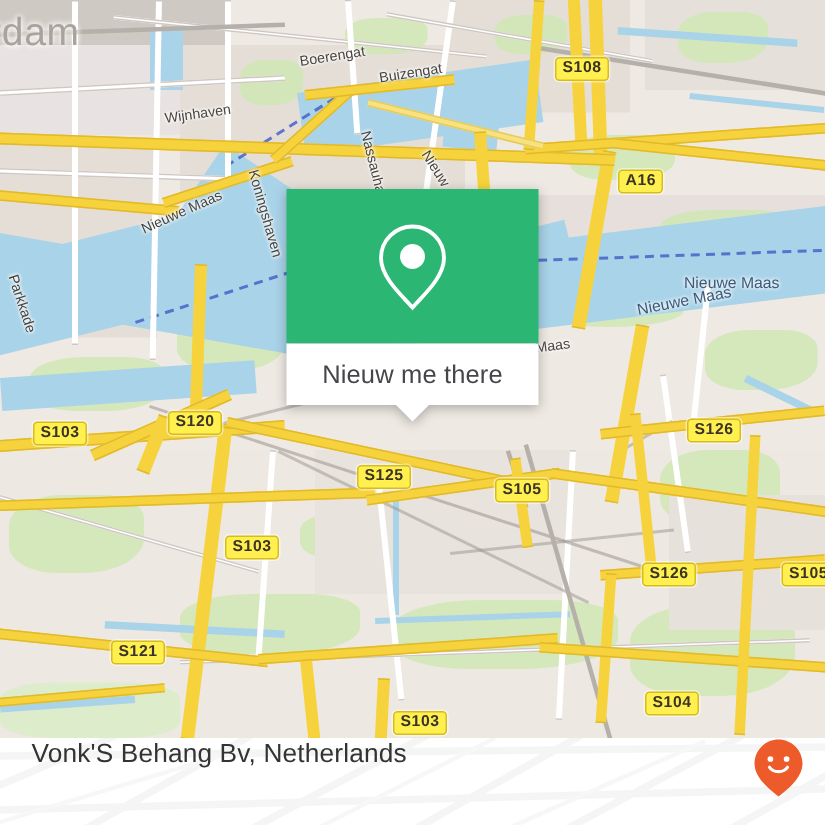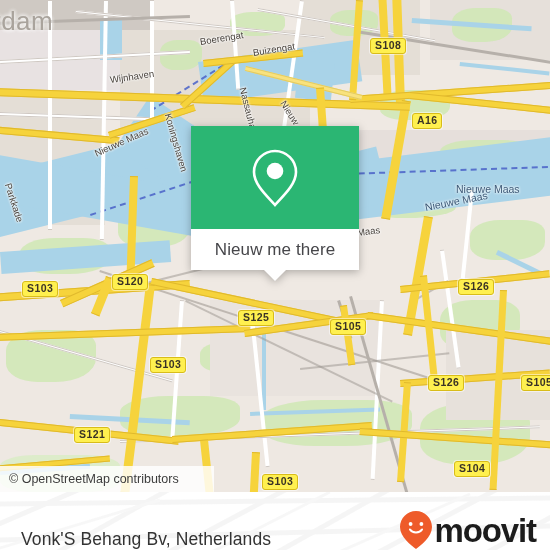--- a/index.html
+++ b/index.html
@@ -83,21 +83,21 @@
   }
   #attrib span{color:#3c3c3c;font-size:12.5px;padding-left:9px;}
 
   
   #footer{
     position:absolute;left:0;top:492px;width:550px;height:58px;
     background:#ffffff;overflow:hidden;
   }
   #footer .wm{position:absolute;left:0;top:0;width:550px;height:58px;opacity:.55;}
   #footer .inner{
-    position:relative;height:58px;display:flex;align-items:flex-end;
+    position:relative;height:58px;display:flex;align-items:flex-start;
     justify-content:space-between;padding:0 14px 0 21px;box-sizing:border-box;gap:16px;
   }
   #placename{color:#333333;font-size:17.5px;letter-spacing:.1px;}
   #brand{display:flex;align-items:center;gap:1px;}
   #brand .word{color:#1c1c1c;font-size:33px;font-weight:bold;letter-spacing:-1.1px;line-height:33px;}
 </style>
 </head>
 <body>
 
 <div id="app">
@@ -254,40 +254,37 @@
         <div class="shield" style="left: 412px; top: 113px;">A16</div>
         <div class="shield" style="left: 458px; top: 279px;">S126</div>
         <div class="shield" style="left: 22px; top: 281px;">S103</div>
         <div class="shield" style="left: 112px; top: 274px;">S120</div>
         <div class="shield" style="left: 238px; top: 310px;">S125</div>
         <div class="shield" style="left: 330px; top: 319px;">S105</div>
         <div class="shield" style="left: 150px; top: 357px;">S103</div>
         <div class="shield" style="left: 428px; top: 375px;">S126</div>
         <div class="shield" style="left: 521px; top: 375px;">S105</div>
         <div class="shield" style="left: 74px; top: 427px;">S121</div>
-        <div class="shield" style="left: 454px; top: 461px;">S104</div>
+        <div class="shield" style="left: 430px; top: 461px;">S104</div>
         <div class="shield" style="left: 262px; top: 474px;">S103</div>
       </div>
 
     <div id="callout">
       <div class="green">
         <svg width="52" height="62" viewBox="0 0 52 62">
           <path d="M26 4 C14.4 4 5 13.4 5 25 C5 38 19 50 26 58 C33 50 47 38 47 25 C47 13.4 37.6 4 26 4 Z" fill="none" stroke="#ffffff" stroke-width="2.6"></path>
           <circle cx="26" cy="24" r="8.3" fill="#ffffff"></circle>
         </svg>
       </div>
       <div class="white">
         <span class="cta">Nieuw me there</span>
       </div>
       <div class="tail"></div>
     </div>
 
-    <div id="attrib">
-      <span>© OpenStreetMap contributors</span>
-    </div>
   </div>
 
   <div id="footer">
     <svg class="wm" viewBox="0 0 550 58" preserveAspectRatio="none">
       <g stroke="#eeeeee" stroke-width="5" fill="none">
         <path d="M-20 40 L120 -20"></path>
           <path d="M40 70 L200 -20"></path>
         <path d="M150 70 L300 -10"></path>
           <path d="M260 70 L420 -20"></path>
         <path d="M360 70 L520 -15"></path>
@@ -303,18 +300,17 @@
     </svg>
     <div class="inner">
       <div id="placename">Vonk'S Behang Bv, Netherlands</div>
       <div id="brand">
         <svg width="34" height="40" viewBox="0 0 34 40">
           <path d="M17 1 C8.2 1 1 8.2 1 17 C1 27 12.5 35.5 17 39 C21.5 35.5 33 27 33 17 C33 8.2 25.8 1 17 1 Z" fill="#ee5b2a"></path>
           <circle cx="11.6" cy="14" r="1.9" fill="#ffffff"></circle>
           <circle cx="22.4" cy="14" r="1.9" fill="#ffffff"></circle>
           <path d="M11 19.5 C13.4 23.4 20.6 23.4 23 19.5" stroke="#ffffff" stroke-width="2.1" fill="none" stroke-linecap="round"></path>
         </svg>
-        <span class="word">moovit</span>
       </div>
     </div>
   </div>
 
 </div>
 
 </body></html>

